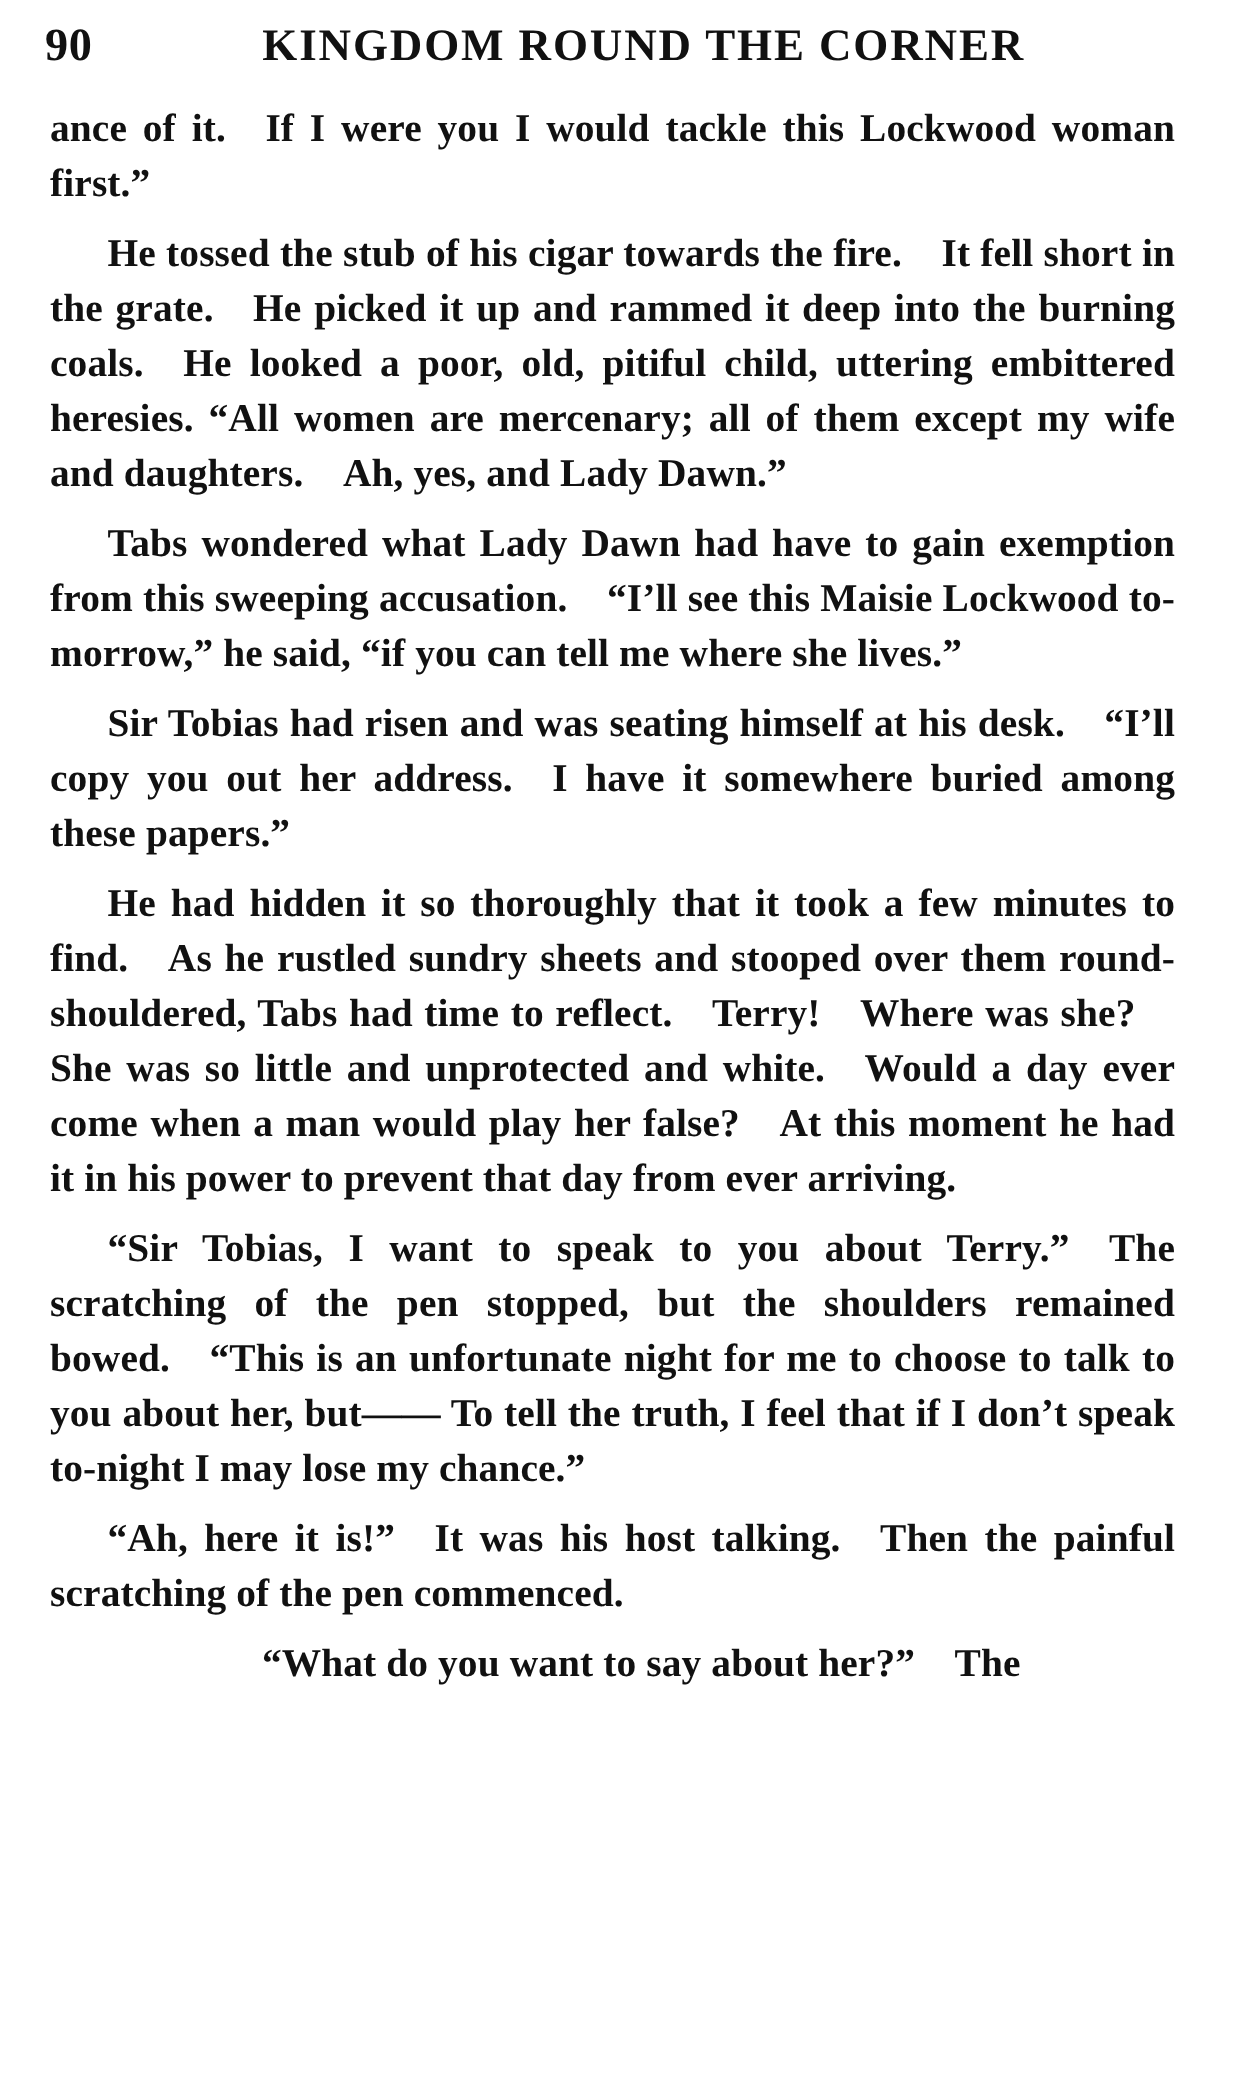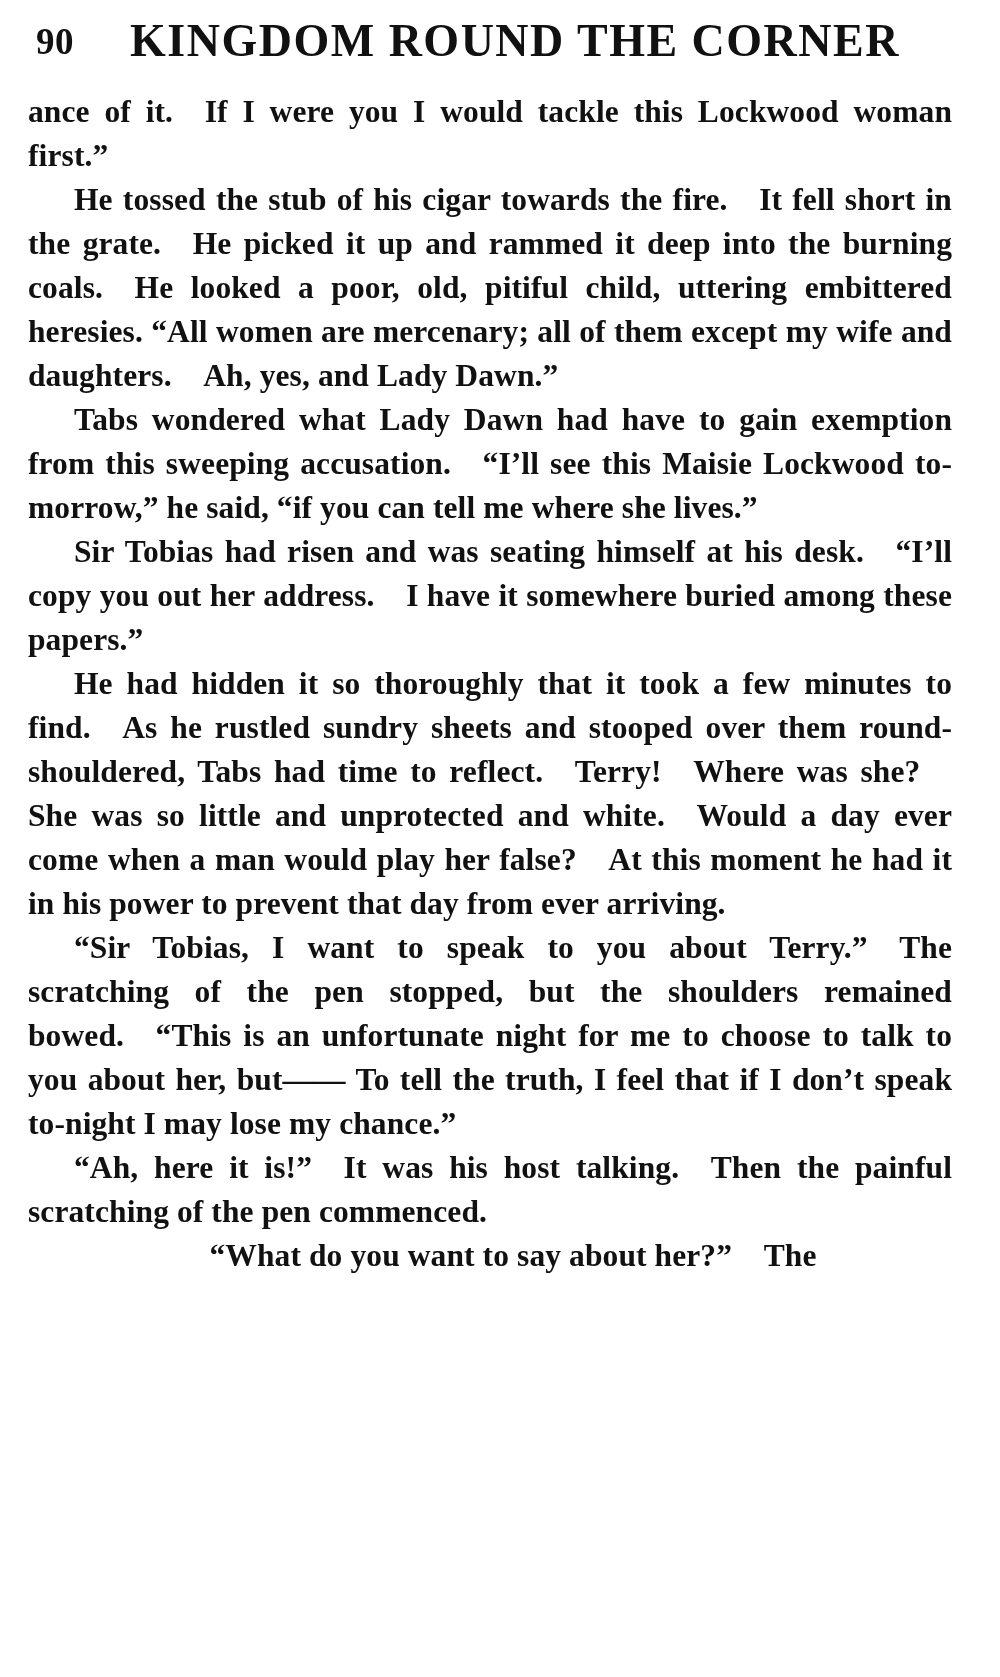--- a/index.html
+++ b/index.html
@@ -19,52 +19,52 @@
     position: absolute;
     left: 0;
     top: 0;
     width: 1000px;
     height: 1677px;
     box-sizing: border-box;
     padding: 18px 48px 0 28px;
   }
   .running-head {
     display: flex;
-    align-items: center;
+    align-items: flex-start;
     margin: 0 0 26px 0;
     padding-left: 8px;
     gap: 40px;
   }
   .folio {
     font-weight: bold;
     font-size: 37px;
     letter-spacing: 0.5px;
     line-height: 1;
     flex: 0 0 auto;
   }
   .head-title {
     flex: 1 1 auto;
     text-align: center;
-    font-size: 46px;
+    font-size: 36px;
     font-weight: bold;
     letter-spacing: 1.5px;
     line-height: 1;
     padding-right: 36px;
   }
   .body-text {
     font-size: 31.5px;
     line-height: 44px;
     text-align: justify;
     text-justify: inter-word;
     font-weight: bold;
     letter-spacing: 0.1px;
     -webkit-font-smoothing: antialiased;
   }
   .body-text p {
-    margin: 0;
+    margin: 12px;
     text-indent: 0;
   }
   .body-text p.indent {
     text-indent: 46px;
   }
   .body-text p:last-child {
     text-align: center;
   }
 </style>
 </head>

